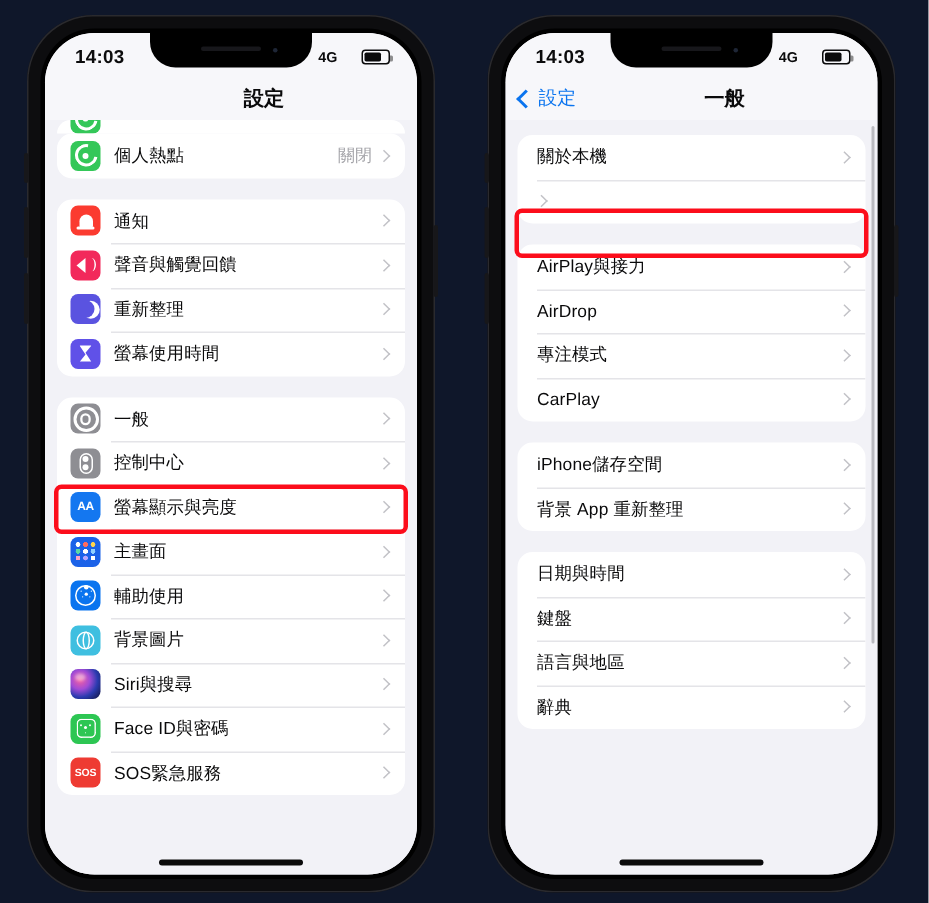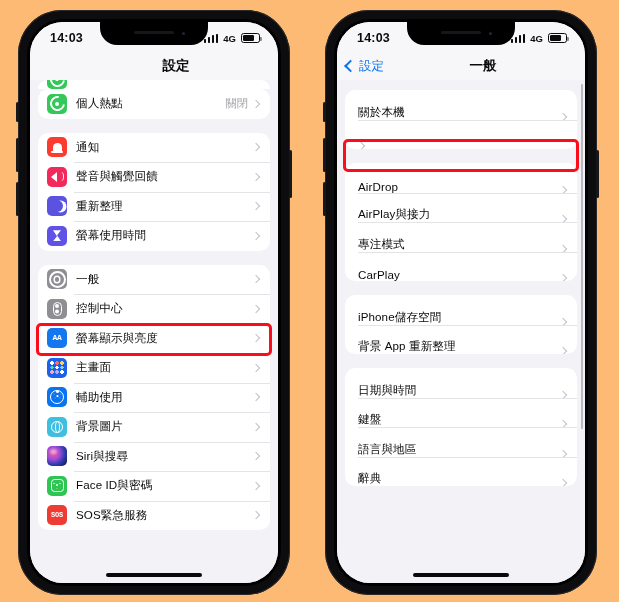--- a/index.html
+++ b/index.html
@@ -1,21 +1,21 @@
 <!DOCTYPE html>
 <html><head>
 <meta charset="utf-8">
 <style>
   html,body{margin:0;padding:0;background:#ffffff;}
   body{
     width:619px;height:602px;overflow:hidden;
     font-family:"Liberation Sans","DejaVu Sans",sans-serif;
     -webkit-font-smoothing:antialiased;
   }
-  .stage{position:relative;width:619px;height:602px;background:#fdba74;}
+  .stage{position:relative;width:619px;height:602px;background:#0f172a;}
 
   
   .phone{
     position:absolute;
     border-radius:44px;
     background:#0d0d0f;
     box-shadow:0 0 0 1px #2a2a2e inset;
     overflow:visible;
   }
   .phone.left{left:18px;  top:10px;  width:272px;height:585px;}
@@ -37,21 +37,21 @@
   .btn-voldn{left:-2px;top:172px;width:3px;height:34px;}
   .btn-power{right:-2px;top:140px;width:3px;height:48px;}
 
   
   .statusbar{
     position:relative;height:30px;background:#f7f7fa;
     display:flex;align-items:center;justify-content:space-between;
     padding:0 18px 0 20px;box-sizing:border-box;
   }
   .sb-time{font-size:12.5px;font-weight:700;color:#0b0b0c;letter-spacing:.2px;margin-top:2px;}
-  .sb-right{display:flex;align-items:center;gap:5px;margin-top:2px;}
+  .sb-right{display:flex;align-items:center;gap:16px;margin-top:2px;}
   .bars{display:flex;align-items:flex-end;gap:1.5px;height:9px;}
   .bars i{display:block;width:2.5px;background:#0b0b0c;border-radius:.7px;}
   .bars i:nth-child(1){height:3.5px}
   .bars i:nth-child(2){height:5.5px}
   .bars i:nth-child(3){height:7.5px}
   .bars i:nth-child(4){height:9px}
   .net{font-size:9.5px;font-weight:700;color:#0b0b0c;letter-spacing:.1px;}
   .batt{position:relative;width:19px;height:9.5px;border:1.3px solid #0b0b0c;border-radius:2.6px;box-sizing:border-box;}
   .batt::after{content:"";position:absolute;right:-3px;top:2.8px;width:1.6px;height:3.6px;background:#0b0b0c;border-radius:0 1px 1px 0;opacity:.45;}
   .batt i{position:absolute;left:1.2px;top:1.2px;bottom:1.2px;width:10.5px;background:#0b0b0c;border-radius:1.2px;display:block;}
@@ -95,28 +95,28 @@
   .gap{height:14px;}
   .gap.sm{height:10px;}
 
   .row{
     position:relative;display:flex;align-items:center;
     height:29.5px;padding-left:9px;box-sizing:border-box;
   }
   .row + .row::before{
     content:"";position:absolute;left:36px;right:0;top:0;height:.7px;background:#e4e4e8;
   }
-  .row.noicon{padding-left:13px;align-items:flex-end;}
+  .row.noicon{padding-left:13px;}
   .row.noicon + .row.noicon::before{left:13px;}
 
   .ico{
     width:20px;height:20px;border-radius:5px;flex:0 0 20px;
     margin-right:9px;position:relative;overflow:hidden;
     display:flex;align-items:center;justify-content:center;
-    font-size:8px;font-weight:700;color:#fff;line-height:1;font-family:Liberation Mono, monospace;
+    font-size:8px;font-weight:700;color:#fff;line-height:1;
   }
   .rlabel{
     flex:1;font-size:11.6px;color:#0a0a0b;letter-spacing:.1px;
     white-space:nowrap;overflow:hidden;
   }
   .rvalue{font-size:11.3px;color:#a3a3a8;margin-right:5px;}
   .chev-r{
     width:5px;height:5px;border-top:1.5px solid #c2c2c7;border-right:1.5px solid #c2c2c7;
     transform:rotate(45deg);margin-right:11px;flex:0 0 auto;
   }
@@ -456,25 +456,25 @@
             </div>
             <div class="row noicon">
               <div class="chev-r"></div>
             </div>
           </div>
 
           <div class="gap"></div>
 
           <div class="group">
             <div class="row noicon">
+              <div class="rlabel">AirPlay與接力</div>
+              <div class="chev-r"></div>
+            </div>
+            <div class="row noicon">
               <div class="rlabel">AirDrop</div>
-              <div class="chev-r"></div>
-            </div>
-            <div class="row noicon">
-              <div class="rlabel">AirPlay與接力</div>
               <div class="chev-r"></div>
             </div>
             <div class="row noicon">
               <div class="rlabel">專注模式</div>
               <div class="chev-r"></div>
             </div>
             <div class="row noicon">
               <div class="rlabel">CarPlay</div>
               <div class="chev-r"></div>
             </div>

